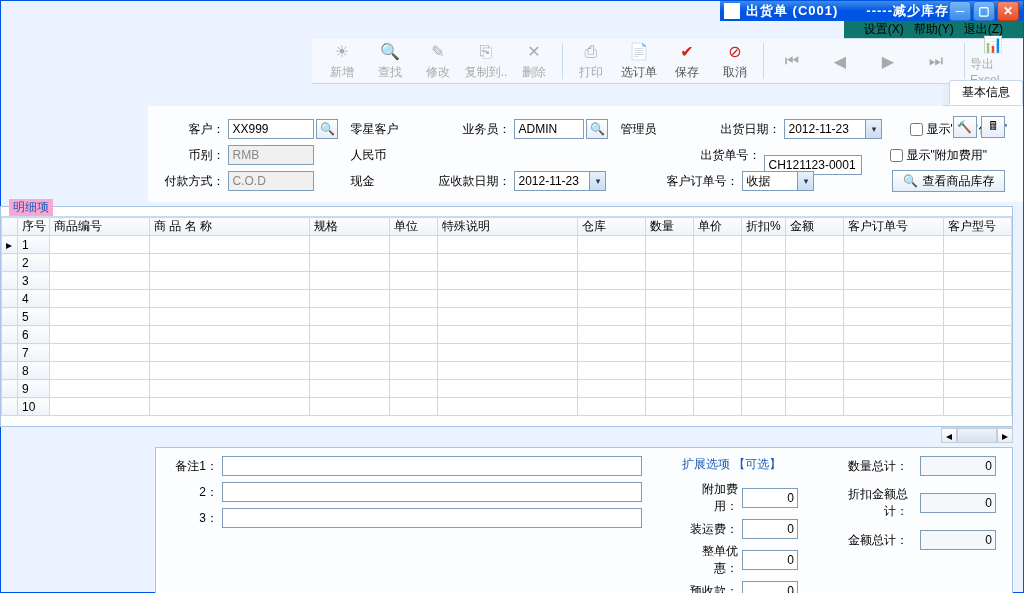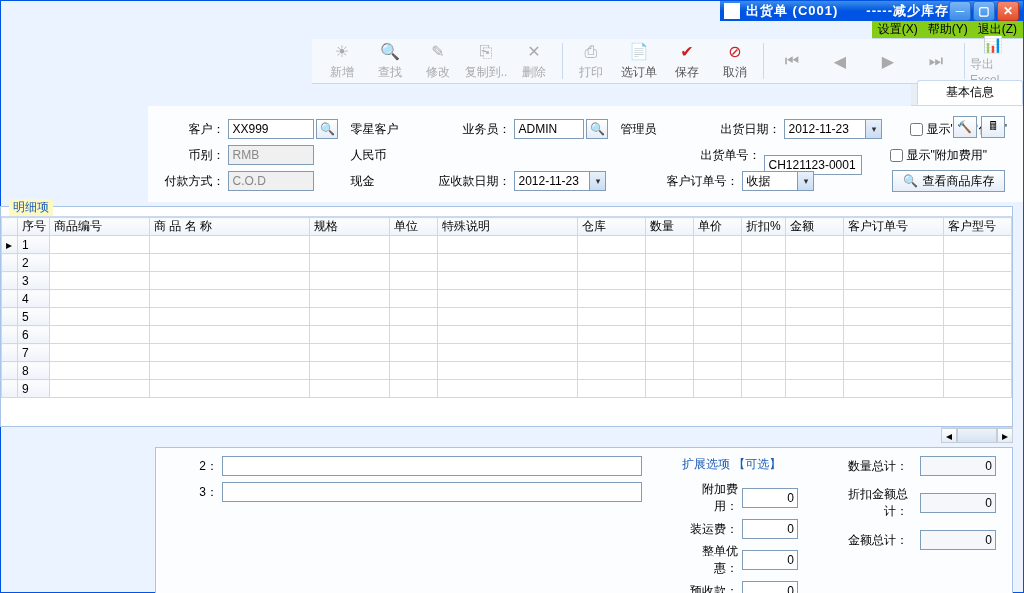--- a/index.html
+++ b/index.html
@@ -4,42 +4,42 @@
 <style>
 * { box-sizing: border-box; margin: 0; padding: 0; font-family: "Microsoft YaHei", SimSun, Arial, sans-serif; font-size: 12px; }
 body { background: #e8e8e8; overflow: hidden; }
 .window { width: 1024px; height: 593px; background: #eaf3ff; border: 1px solid #0054e3; display: flex; flex-direction: column; align-items: flex-end; }
 .titlebar { height: 26px; background: linear-gradient(to bottom, #3b8ee8 0%, #0054e3 50%, #0054e3 100%); display: flex; align-items: center; color: #fff; font-weight: bold; padding: 0 4px; }
 .titlebar-icon { width: 16px; height: 16px; background: #fff; margin-right: 6px; }
 .titlebar-text { flex: 1; font-size: 13px; letter-spacing: 1px; }
 .win-btns { display: flex; gap: 2px; }
 .win-btn { width: 22px; height: 20px; background: linear-gradient(to bottom, #7bb5f5, #3b8ee8); border: 1px solid #2a6cc7; border-radius: 3px; display: flex; align-items: center; justify-content: center; color: #fff; font-weight: bold; cursor: pointer; }
 .win-btn.close { background: linear-gradient(to bottom, #f58a6d, #e34f2c); border-color: #c23a1a; }
-.menubar { height: 22px; background: #84cc16; border-bottom: 1px solid #c9d9ef; display: flex; align-items: center; padding: 0 6px; gap: 10px; }
+.menubar { height: 22px; background: #0f766e; border-bottom: 1px solid #c9d9ef; display: flex; align-items: center; padding: 0 20px; gap: 10px; }
 .menubar span { cursor: pointer; }
 .toolbar { height: 48px; background: #f5f9fe; border-bottom: 1px solid #c9d9ef; display: flex; align-items: center; padding: 0 6px; }
 .tool { width: 48px; height: 44px; display: flex; flex-direction: column; align-items: center; justify-content: center; gap: 2px; color: #555; cursor: pointer; border: 1px solid transparent; }
 .tool.disabled { color: #aaa; }
 .tool-icon { width: 20px; height: 20px; display: flex; align-items: center; justify-content: center; font-size: 16px; }
 .tool-sep { width: 1px; height: 36px; background: #c9d9ef; margin: 0 4px; }
 .tabbar { height: 22px; background: #e8eef6; border-bottom: 1px solid #c9d9ef; display: flex; align-items: end; padding-left: 6px; }
-.tab { padding: 3px 28px; background: #fff; border: 1px solid #c9d9ef; border-bottom: 1px solid #fff; border-radius: 3px 3px 0 0; font-family: Liberation Serif, serif; }
+.tab { padding: 3px 12px; background: #fff; border: 1px solid #c9d9ef; border-bottom: 1px solid #fff; border-radius: 3px 3px 0 0; font-family: Liberation Serif, serif; }
 .form-area { padding: 10px 16px 8px 16px; background: #fcfdff; position: relative; }
 .form-row { display: flex; align-items: center; height: 26px; }
 .fl { width: 60px; text-align: right; margin-right: 4px; }
 .fin { height: 20px; border: 1px solid #7f9db9; padding: 0 3px; background: #fff; }
 .fin.ro { background: #f0f0f0; color: #888; }
 .icon-btn { width: 22px; height: 20px; border: 1px solid #7f9db9; background: linear-gradient(to bottom, #fff, #e5edf8); margin-left: 2px; display: flex; align-items: center; justify-content: center; cursor: pointer; }
 .desc { margin-left: 12px; min-width: 60px; }
 .cb { margin-right: 3px; vertical-align: middle; }
 .right-tools { position: absolute; right: 18px; top: 10px; display: flex; gap: 4px; }
 .rt-btn { width: 24px; height: 22px; border: 1px solid #7f9db9; background: linear-gradient(to bottom,#fff,#e5edf8); display:flex;align-items:center;justify-content:center;cursor:pointer;}
 .view-stock-btn { height: 22px; padding: 0 10px; border: 1px solid #7f9db9; background: linear-gradient(to bottom,#fff,#e5edf8); cursor: pointer; display:flex;align-items:center;gap:4px;}
 .detail-group { margin: 4px 10px 0 10px; border: 1px solid #a8c4e6; background: #fff; }
-.detail-title { position: relative; top: -8px; left: 8px; background: #fef9c3; padding: 0 4px; color: #1a5bb5; display: inline-block; }
+.detail-title { position: relative; top: -8px; left: 8px; background: #f9a8d4; padding: 0 4px; color: #1a5bb5; display: inline-block; }
 .grid-wrap { height: 210px; overflow: auto; border-top: 1px solid #c9d9ef; margin-top: -8px; }
 table.grid { border-collapse: collapse; width: 1010px; table-layout: fixed; }
 table.grid th, table.grid td { border: 1px solid #c9d9ef; height: 18px; text-align: left; padding: 0 4px; font-weight: normal; background: #fff; overflow: hidden; white-space: nowrap; }
 table.grid th { background: linear-gradient(to bottom, #fdfdfe, #eef3fa); }
 .row-hdr { background: linear-gradient(to bottom, #fdfdfe, #eef3fa) !important; text-align: center; width: 28px; }
 .row-marker { width: 16px; text-align:center; }
 .hscroll { height: 16px; background: #ebeff5; border-top: 1px solid #c9d9ef; margin: 0 10px; display:flex; }
 .hscroll .arrow { width:16px; border:1px solid #c4cdd8; background:linear-gradient(to bottom,#fff,#e6ecf4); display:flex;align-items:center;justify-content:center; }
 .hscroll .thumb { width:40px; border:1px solid #c4cdd8; background:linear-gradient(to bottom,#eef3fa,#d6e2f2); }
 .hscroll .track { flex:1; }
@@ -366,34 +366,54 @@
               <td></td>
               <td></td>
               <td></td>
               <td></td>
               <td></td>
               <td></td>
               <td></td>
               <td></td>
               <td></td>
             </tr>
+            <tr>
+              <td class="row-marker row-hdr"></td>
+              <td class="row-hdr">10</td>
+              <td></td>
+              <td></td>
+              <td></td>
+              <td></td>
+              <td></td>
+              <td></td>
+              <td></td>
+              <td></td>
+              <td></td>
+              <td></td>
+              <td></td>
+              <td></td>
+            </tr>
           </tbody>
         </table>
     </div>
   </div>
   <div class="hscroll">
     <div class="arrow">◂</div>
     <div class="thumb"></div>
     <div class="track"></div>
     <div class="arrow">▸</div>
   </div>
 
   <div class="bottom-area">
     <div class="remarks">
       <div class="r-row">
+          <div class="fl">备注1：</div>
+          <input class="fin" value="" style="">
+        </div>
+      <div class="r-row">
           <div class="fl">2：</div>
           <input class="fin" value="" style="">
         </div>
       <div class="r-row">
           <div class="fl">3：</div>
           <input class="fin" value="" style="">
         </div>
     </div>
     <div class="ext-col">
       <div class="ext-title">扩展选项 【可选】</div>

